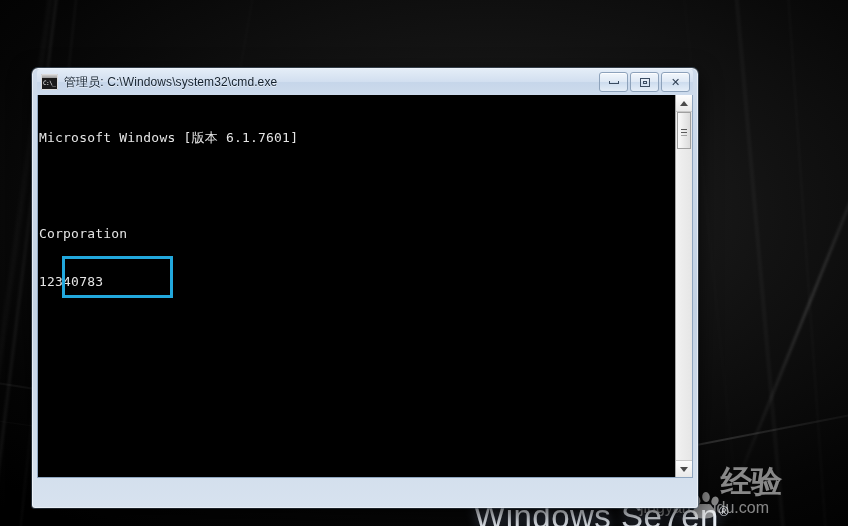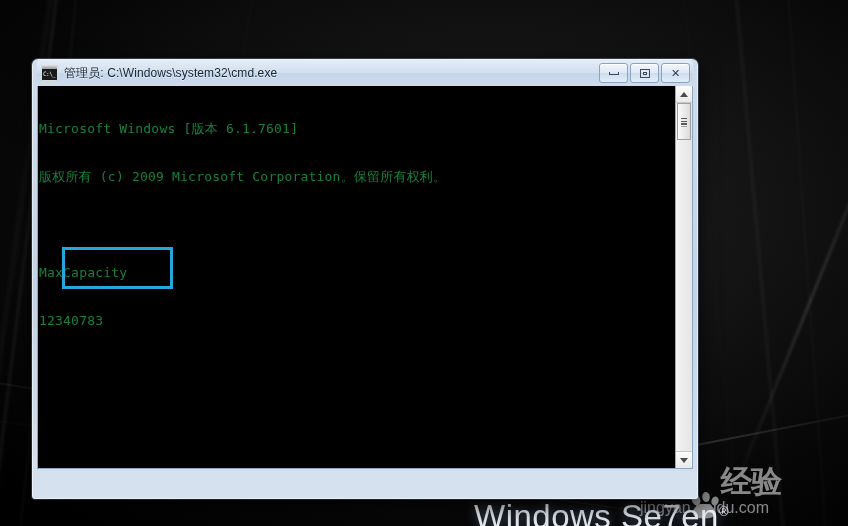--- a/index.html
+++ b/index.html
@@ -93,21 +93,21 @@
     color: #f0f0f0;
     line-height: 1.25;
     margin-top: 1px;
     white-space: nowrap;
   }
 
   
   #cmd-window {
     position: absolute;
     left: 32px;
-    top: 59px;
+    top: 68px;
     width: 666px;
     height: 440px;
     box-sizing: border-box;
     border-radius: 6px 6px 3px 3px;
     background: linear-gradient(180deg, #cfdcec 0%, #c3d2e4 55%, #d7e2ef 100%);
     border: 1px solid rgba(255,255,255,.55);
     box-shadow: 0 6px 22px rgba(0,0,0,.75), 0 0 0 1px rgba(120,150,185,.45);
     padding: 0 4px 5px 4px;
     overflow: hidden;
   }
@@ -214,21 +214,21 @@
     border: 1px solid #8fa6c0;
     border-top: none;
     box-sizing: border-box;
   }
   #console-text {
     flex: 1 1 auto;
     padding: 3px 0 0 1px;
     font-family: "DejaVu Sans Mono", "Liberation Mono", monospace;
     font-size: 13px;
     line-height: 16px;
-    color: #15803d;
+    color: #e5e5e5;
     white-space: pre;
     overflow: hidden;
     letter-spacing: .2px;
   }
   #console-text .line { height: 16px; }
 
   
   #scrollbar {
     flex: 0 0 auto;
     width: 17px;
@@ -336,23 +336,22 @@
         </div>
         <div class="win-btn">
           <span class="glyph">✕</span>
         </div>
       </div>
     </div>
 
     <div id="console-area">
       <div id="console-text">
         <div class="line">Microsoft Windows [版本 6.1.7601]</div>
-        <div class="line">版权所有 (c) 2009 Microsoft Corporation。保留所有权利。</div>
         <div class="line"></div>
-        <div class="line">MaxCapacity</div>
+        <div class="line">Corporation</div>
         <div class="line">12340783</div>
         <div class="line"></div>
         <div class="line"></div>
         
       </div>
 
       <div id="scrollbar">
         <div class="sb-arrow">
           <span class="tri up"></span>
         </div>

